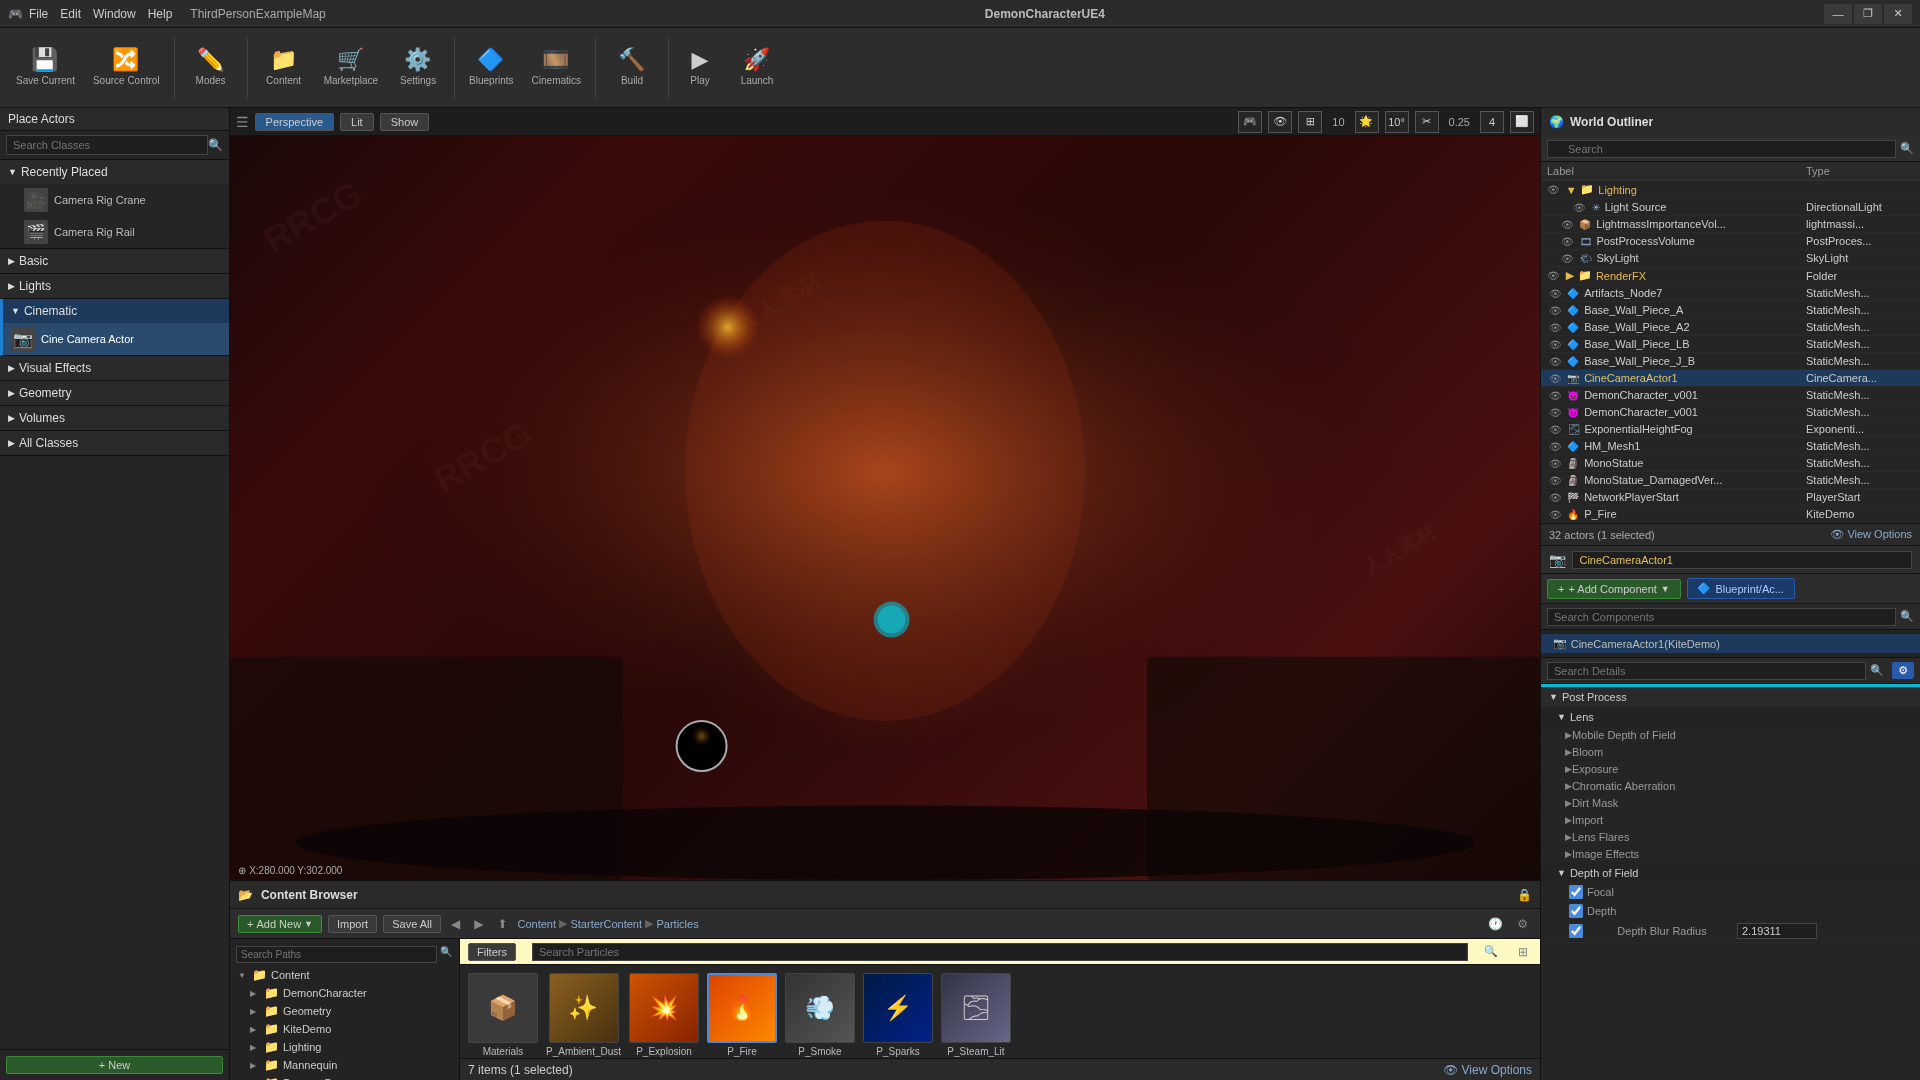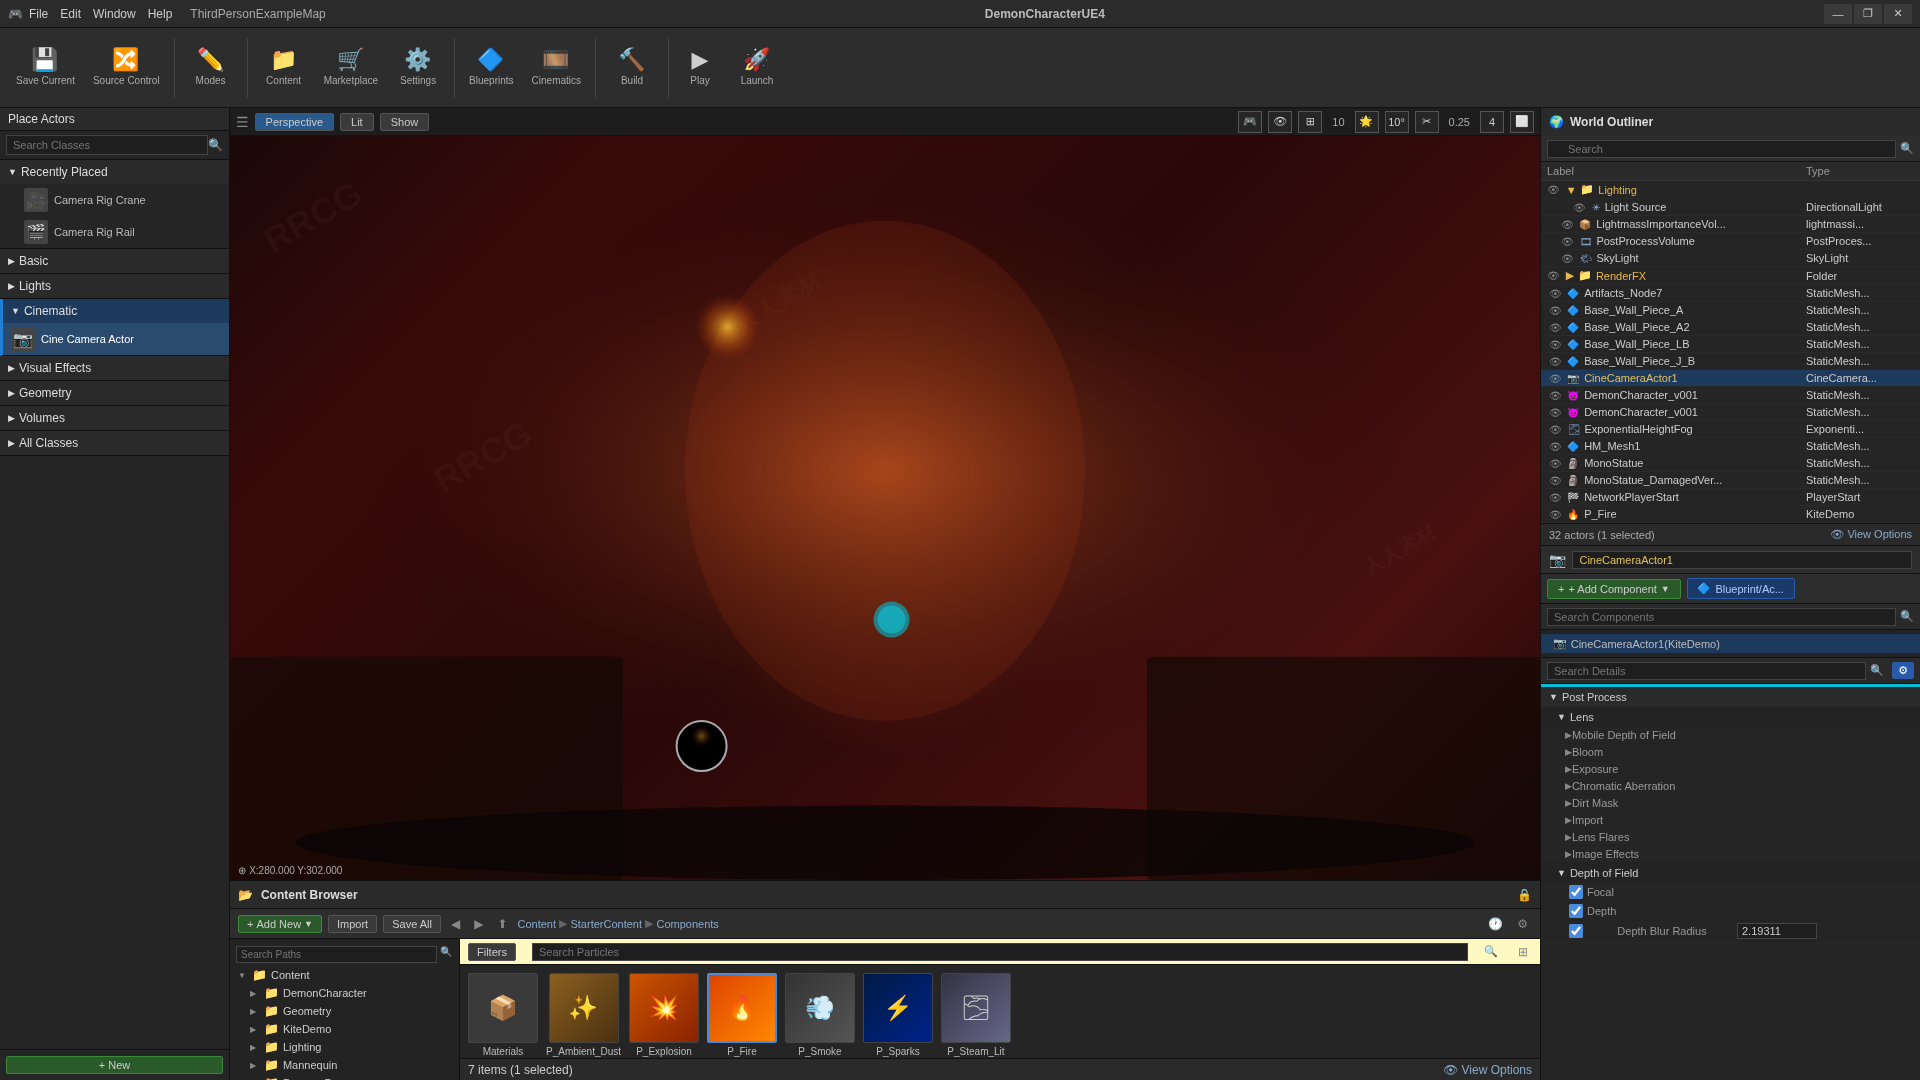--- a/index.html
+++ b/index.html
@@ -368,21 +368,21 @@
         <button class="cb-btn">Import</button>
         <button class="cb-btn">Save All</button>
         <span style="cursor:pointer; color:#888; padding:0 4px;">◀</span>
         <span style="cursor:pointer; color:#888; padding:0 4px;">▶</span>
         <span style="cursor:pointer; color:#888; padding:0 4px;">⬆</span>
         <div class="breadcrumb">
           <span>Content</span>
           <span style="color:#666;">▶</span>
           <span>StarterContent</span>
           <span style="color:#666;">▶</span>
-          <span>Components</span>
+          <span>Particles</span>
         </div>
         <span style="margin-left:auto; cursor:pointer; color:#888; padding:0 4px;">🕐</span>
         <span style="cursor:pointer; color:#888; padding:0 4px;">⚙</span>
       </div>
       <div id="cb-body">
 
         <div id="cb-tree">
           <div style="padding:3px 6px; display:flex; gap:4px;">
             <input type="text" placeholder="Search Paths" style="flex: 1 1 0%; background: rgb(30, 30, 30); border: 1px solid rgb(68, 68, 68); color: rgb(204, 204, 204); padding: 2px 4px; font-size: 10px; outline: none;">
             <span style="font-size:10px; color:#888;">🔍</span>

